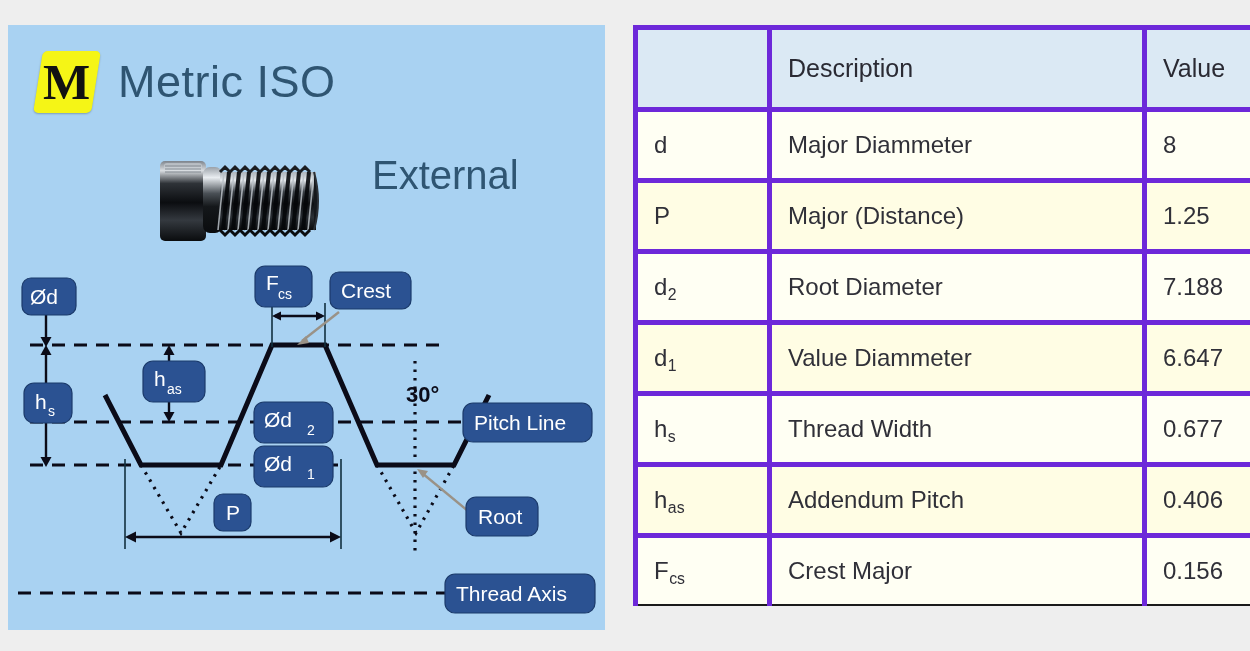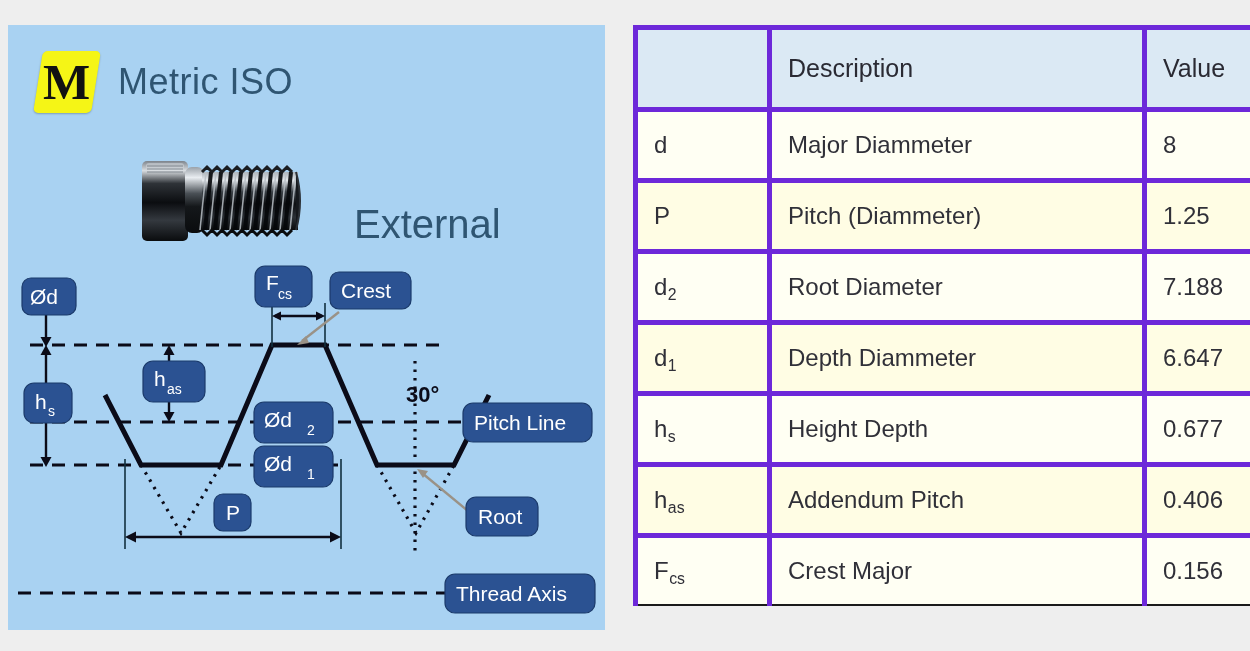--- a/index.html
+++ b/index.html
@@ -51,34 +51,34 @@
   #metric-badge span {
     transform: skewX(9deg);
     font-family: "Liberation Serif", serif;
     font-size: 50px;
     font-weight: 700;
     color: #111;
     line-height: 1;
   }
   #logo-title {
     margin-left: 22px;
-    font-size: 36px;
+    font-size: 45px;
     color: #2f5572;
     letter-spacing: .5px;
     white-space: nowrap;
   }
 
   
   #bolt-row {
     position: absolute;
-    left: 130px;
+    left: 148px;
     top: 128px;
     height: 94px;
     display: flex;
-    align-items: flex-end;
+    align-items: flex-start;
   }
   #external-label {
     margin-left: 16px;
     font-size: 40px;
     color: #2f5572;
     white-space: nowrap;
   }
 
   
   #thread-svg {
@@ -471,36 +471,36 @@
       </tr>
     </thead>
     <tbody id="spec-body">
         <tr>
           <td class="col-sym sym">d</td>
           <td class="col-desc">Major Diammeter</td>
           <td class="col-val">8</td>
         </tr>
         <tr>
           <td class="col-sym sym">P</td>
-          <td class="col-desc">Pitch (Diammeter)</td>
+          <td class="col-desc">Major (Distance)</td>
           <td class="col-val">1.25</td>
         </tr>
         <tr>
           <td class="col-sym sym">d<sub>2</sub></td>
           <td class="col-desc">Root Diameter</td>
           <td class="col-val">7.188</td>
         </tr>
         <tr>
           <td class="col-sym sym">d<sub>1</sub></td>
-          <td class="col-desc">Depth Diammeter</td>
+          <td class="col-desc">Value Diammeter</td>
           <td class="col-val">6.647</td>
         </tr>
         <tr>
           <td class="col-sym sym">h<sub>s</sub></td>
-          <td class="col-desc">Height Depth</td>
+          <td class="col-desc">Thread Width</td>
           <td class="col-val">0.677</td>
         </tr>
         <tr>
           <td class="col-sym sym">h<sub>as</sub></td>
           <td class="col-desc">Addendum Pitch</td>
           <td class="col-val">0.406</td>
         </tr>
         <tr>
           <td class="col-sym sym">F<sub>cs</sub></td>
           <td class="col-desc">Crest Major</td>

